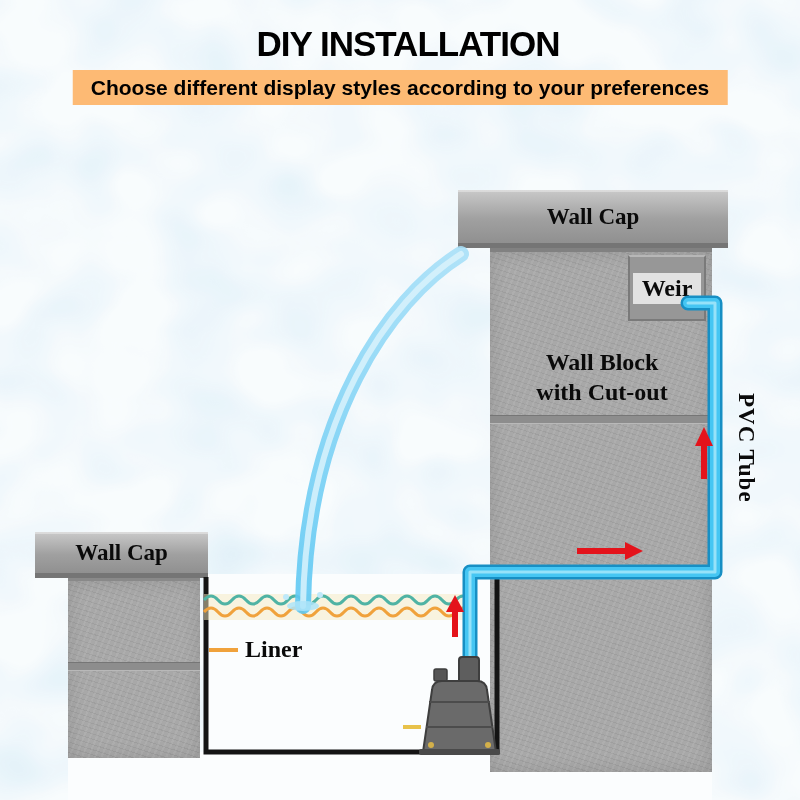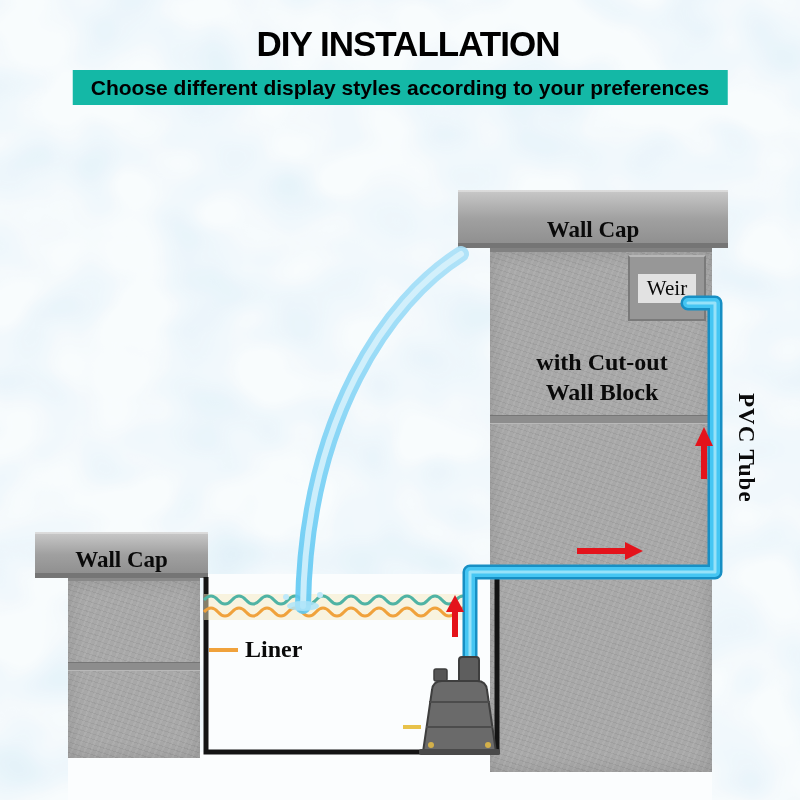--- a/index.html
+++ b/index.html
@@ -5,44 +5,44 @@
   *{margin:0;padding:0;box-sizing:border-box}
   html,body{width:800px;height:800px;overflow:hidden;background:#eef6fb}
   .stage{position:relative;width:800px;height:800px;overflow:hidden;
          font-family:"Liberation Serif",serif;color:#0a0a0a}
   .bg{position:absolute;inset:0}
 
   .title{position:absolute;top:24px;left:8px;width:100%;text-align:center;
          font-family:"Liberation Sans",sans-serif;font-weight:900;font-size:35px;
          letter-spacing:-1px;color:#000}
   .banner{position:absolute;top:70px;left:50%;transform:translateX(-50%);
-          background:#14b8a6;color:#000;font-family:"Liberation Sans",sans-serif;
+          background:#fdba74;color:#000;font-family:"Liberation Sans",sans-serif;
           font-weight:700;font-size:21px;line-height:1;padding:7px 18px;white-space:nowrap}
 
   .wall{position:absolute;background-color:#a8a8a8;
         background-image:
           repeating-linear-gradient(112deg, rgba(255,255,255,.07) 0 2px, rgba(0,0,0,0) 2px 6px),
           repeating-linear-gradient(18deg, rgba(0,0,0,.06) 0 1px, rgba(0,0,0,0) 1px 5px);
         box-shadow:inset 0 0 18px rgba(0,0,0,.12)}
   .right-wall{left:490px;top:248px;width:222px;height:524px;border-top:4px solid #818181}
   .left-wall{left:68px;top:578px;width:132px;height:180px;border-top:3px solid #898989}
   .groove{position:absolute;left:0;width:100%;height:7px;background:#8d8d8d;
           box-shadow:0 -1px 0 #767676, 0 1px 0 #b9b9b9}
 
-  .cap{position:absolute;display:flex;align-items:flex-end;justify-content:center;
+  .cap{position:absolute;display:flex;align-items:center;justify-content:center;
        background:linear-gradient(#c9c9c9,#a0a0a0 55%,#909090);
        border-bottom:5px solid #757575;box-shadow:inset 0 2px 0 rgba(255,255,255,.35)}
   .right-cap{left:458px;top:190px;width:270px;height:58px}
   .left-cap{left:35px;top:532px;width:173px;height:46px}
   .cap span{font-weight:700;font-size:23px}
 
   .weir{position:absolute;left:628px;top:255px;width:78px;height:66px;
         background:#979797;border:2px solid #7a7a7a;border-top-color:#b7b7b7;
         display:flex;align-items:center;justify-content:center}
-  .weir .patch{background:#e2e2e2;padding:2px 9px;font-weight:400;font-size:21px}
+  .weir .patch{background:#e2e2e2;padding:2px 9px;font-weight:700;font-size:24px}
 
   .lbl{position:absolute;font-weight:700;color:#0a0a0a}
   .lbl-wallblock{left:494px;top:347px;width:216px;text-align:center;font-size:24px;line-height:1.25}
   .lbl-wallblock span{display:block}
   .lbl-pvc{left:733px;top:393px;writing-mode:vertical-rl;font-size:23px;letter-spacing:1px}
   .lbl-liner{left:245px;top:636px;font-size:24px}
   .lbl-pump{left:257px;top:711px;font-size:24px}
 
   .overlay{position:absolute;inset:0;pointer-events:none}
 </style>
@@ -81,22 +81,22 @@
     <div class="groove" style="top:320px"></div>
   </div>
   <div class="cap right-cap">
     <span>Wall Cap</span>
   </div>
   <div class="weir">
     <span class="patch">Weir</span>
   </div>
 
   <div class="lbl lbl-wallblock">
+    <span>Wall Block</span>
     <span>with Cut-out</span>
-    <span>Wall Block</span>
   </div>
 
   <svg class="overlay" width="800" height="800" viewBox="0 0 800 800">
     <defs>
       <linearGradient id="arcGrad" gradientUnits="userSpaceOnUse" x1="461" y1="254" x2="303" y2="606">
         <stop offset="0" stop-color="#a8e0f8"></stop>
         <stop offset="1" stop-color="#5ec8f3"></stop>
       </linearGradient>
     </defs>
 

